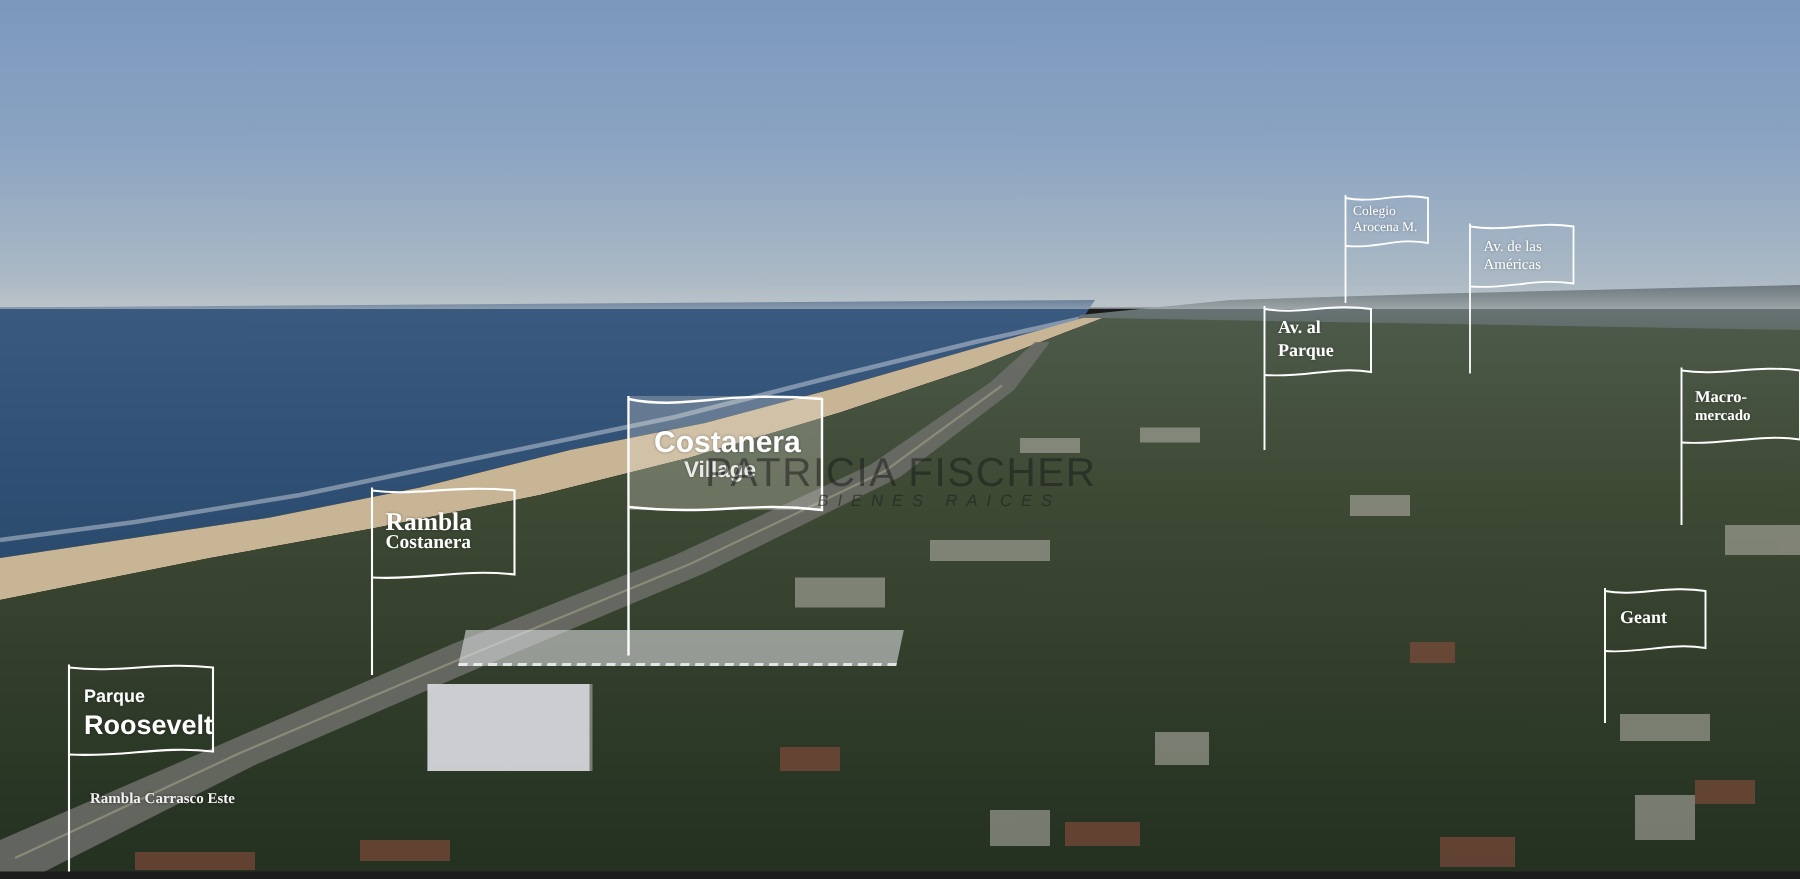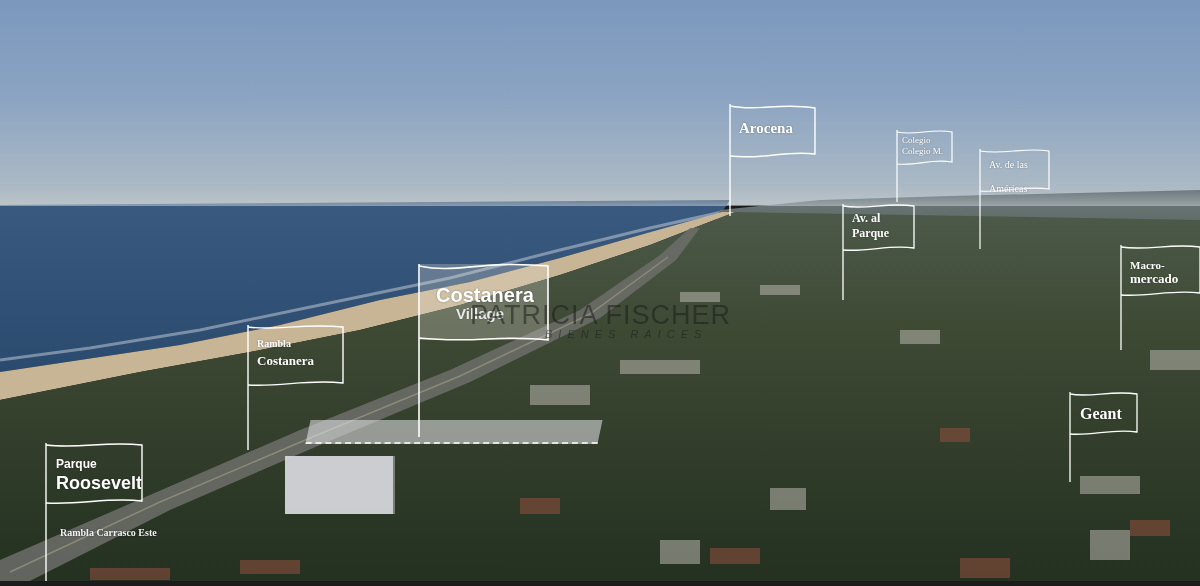--- a/index.html
+++ b/index.html
@@ -91,88 +91,81 @@
 
   <div class="flag" style="left:418px; top:262px; width:135px; height:175px;">
     <svg width="135" height="175">
       <path d="M1,2 L1,175" stroke="#fff" stroke-width="1.6"></path>
       <path d="M1,4 C40,12 60,-2 130,4 L130,78 C80,72 60,82 1,76" stroke="#fff" stroke-width="1.6" fill="none"></path>
     </svg>
     <div class="label" style="left:18px; top:22px; font-size:20px; font-family:'Liberation Sans',sans-serif;">Costanera</div>
     <div class="label" style="left:38px; top:44px; font-size:15px; font-weight:bold; font-family:'Liberation Sans',sans-serif; opacity:.85;">Village</div>
   </div>
 
-  <div class="flag" style="left:729px; top:104px; width:90px; height:112px;">
-    <svg width="90" height="112">
-        <path d="M1,0 L1,112" stroke="#fff" stroke-width="1.4"></path>
-        <path d="M1,2 C30,8 50,-2 86,4 L86,50 C55,46 35,56 1,52" stroke="#fff" stroke-width="1.4" fill="none"></path>
-      </svg>
-    <div class="label" style="left:10px; top:16px; font-size:15px;">Arocena</div>
-  </div>
 
   <div class="flag" style="left:896px; top:130px; width:60px; height:72px;">
     <svg width="60" height="72">
         <path d="M1,0 L1,72" stroke="#fff" stroke-width="1.2"></path>
         <path d="M1,2 C20,6 35,-2 56,2 L56,32 C36,28 22,36 1,34" stroke="#fff" stroke-width="1.2" fill="none"></path>
       </svg>
     <div class="label" style="left:6px; top:5px; font-size:9px; font-weight:normal;">Colegio</div>
-    <div class="label" style="left:6px; top:16px; font-size:9px; font-weight:normal;">Colegio M.</div>
+    <div class="label" style="left:6px; top:16px; font-size:9px; font-weight:normal;">Arocena M.</div>
   </div>
 
   <div class="flag" style="left:979px; top:149px; width:75px; height:100px;">
     <svg width="75" height="100">
         <path d="M1,0 L1,100" stroke="#fff" stroke-width="1.2"></path>
         <path d="M1,2 C25,6 45,-2 70,2 L70,40 C46,36 26,44 1,42" stroke="#fff" stroke-width="1.2" fill="none"></path>
       </svg>
     <div class="label" style="left:10px; top:10px; font-size:10px; font-weight:normal;">Av. de las</div>
-    <div class="label" style="left:10px; top:22px; font-size:10px; font-weight:normal;margin-top:12px;">Américas</div>
+    <div class="label" style="left:10px; top:22px; font-size:10px; font-weight:normal;">Américas</div>
   </div>
 
   <div class="flag" style="left:842px; top:204px; width:78px; height:96px;">
     <svg width="78" height="96">
         <path d="M1,0 L1,96" stroke="#fff" stroke-width="1.3"></path>
         <path d="M1,2 C25,6 45,-2 72,2 L72,44 C48,40 28,48 1,46" stroke="#fff" stroke-width="1.3" fill="none"></path>
       </svg>
     <div class="label" style="left:10px; top:8px; font-size:12px;">Av. al</div>
     <div class="label" style="left:10px; top:23px; font-size:12px;">Parque</div>
   </div>
 
   <div class="flag" style="left:1120px; top:245px; width:85px; height:105px;">
     <svg width="85" height="105">
         <path d="M1,0 L1,105" stroke="#fff" stroke-width="1.3"></path>
         <path d="M1,2 C28,6 50,-2 80,2 L80,48 C52,44 30,52 1,50" stroke="#fff" stroke-width="1.3" fill="none"></path>
       </svg>
     <div class="label" style="left:10px; top:14px; font-size:11px;">Macro-</div>
-    <div class="label" style="left:10px; top:27px; font-size:13px;">mercado</div>
+    <div class="label" style="left:10px; top:27px; font-size:10px;">mercado</div>
   </div>
 
   <div class="flag" style="left:247px; top:325px; width:100px; height:125px;">
     <svg width="100" height="125">
         <path d="M1,0 L1,125" stroke="#fff" stroke-width="1.4"></path>
         <path d="M1,2 C30,6 55,-2 96,2 L96,58 C60,54 35,62 1,60" stroke="#fff" stroke-width="1.4" fill="none"></path>
       </svg>
-    <div class="label" style="left:10px; top:13px; font-size:10px;">Rambla</div>
+    <div class="label" style="left:10px; top:13px; font-size:17px;">Rambla</div>
     <div class="label" style="left:10px; top:29px; font-size:13px;">Costanera</div>
   </div>
 
   <div class="flag" style="left:45px; top:443px; width:100px; height:140px;">
     <svg width="100" height="140">
         <path d="M1,0 L1,140" stroke="#fff" stroke-width="1.4"></path>
         <path d="M1,2 C35,6 60,-2 97,2 L97,58 C62,54 38,62 1,60" stroke="#fff" stroke-width="1.4" fill="none"></path>
       </svg>
     <div class="label" style="left:11px; top:15px; font-size:12px; font-family:'Liberation Sans',sans-serif;">Parque</div>
     <div class="label" style="left:11px; top:30px; font-size:18px; font-family:'Liberation Sans',sans-serif;">Roosevelt</div>
   </div>
 
   <div class="flag" style="left:1069px; top:392px; width:72px; height:90px;">
     <svg width="72" height="90">
         <path d="M1,0 L1,90" stroke="#fff" stroke-width="1.3"></path>
         <path d="M1,2 C22,6 42,-2 68,2 L68,40 C44,36 24,44 1,42" stroke="#fff" stroke-width="1.3" fill="none"></path>
       </svg>
-    <div class="label" style="left:11px; top:13px; font-size:16px;">Geant</div>
+    <div class="label" style="left:11px; top:13px; font-size:12px;">Geant</div>
   </div>
 
   <div class="street" style="left:60px; top:527px;">Rambla Carrasco Este</div>
 
   <div class="watermark wm-main">PATRICIA FISCHER</div>
   <div class="watermark wm-sub">BIENES RAICES</div>
 
   <div class="bottom-bar"></div>
 </div>
 

